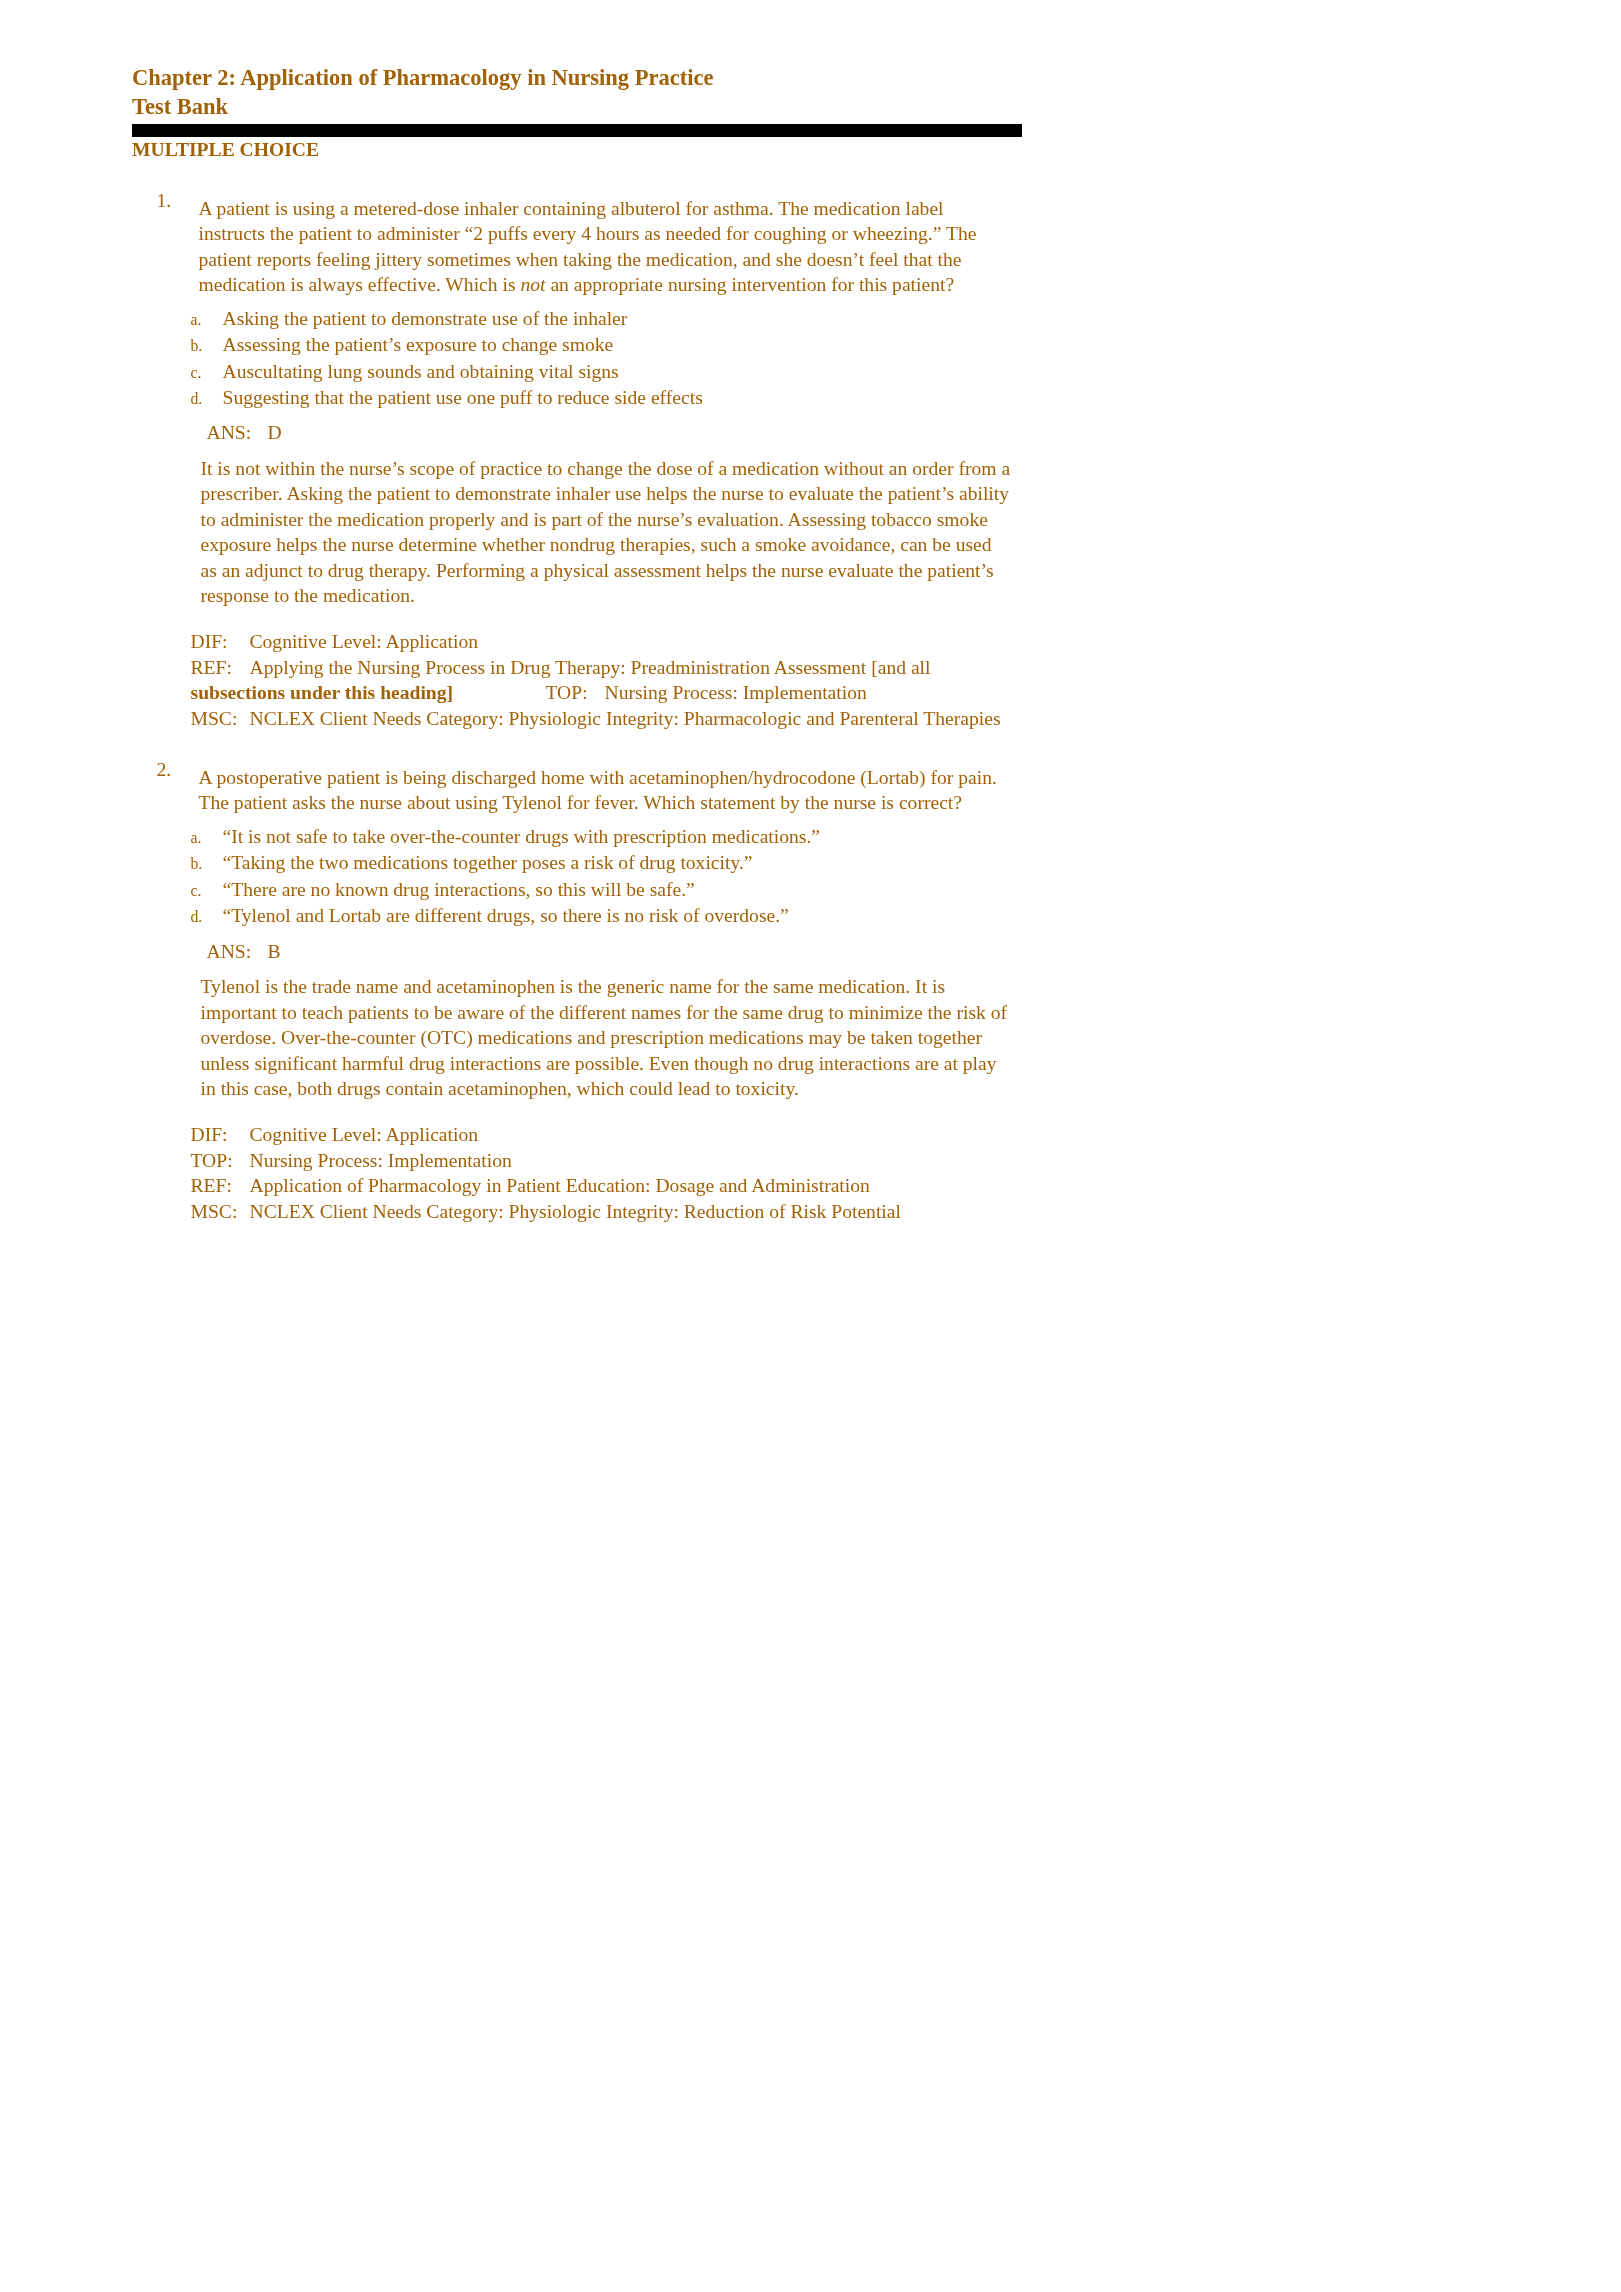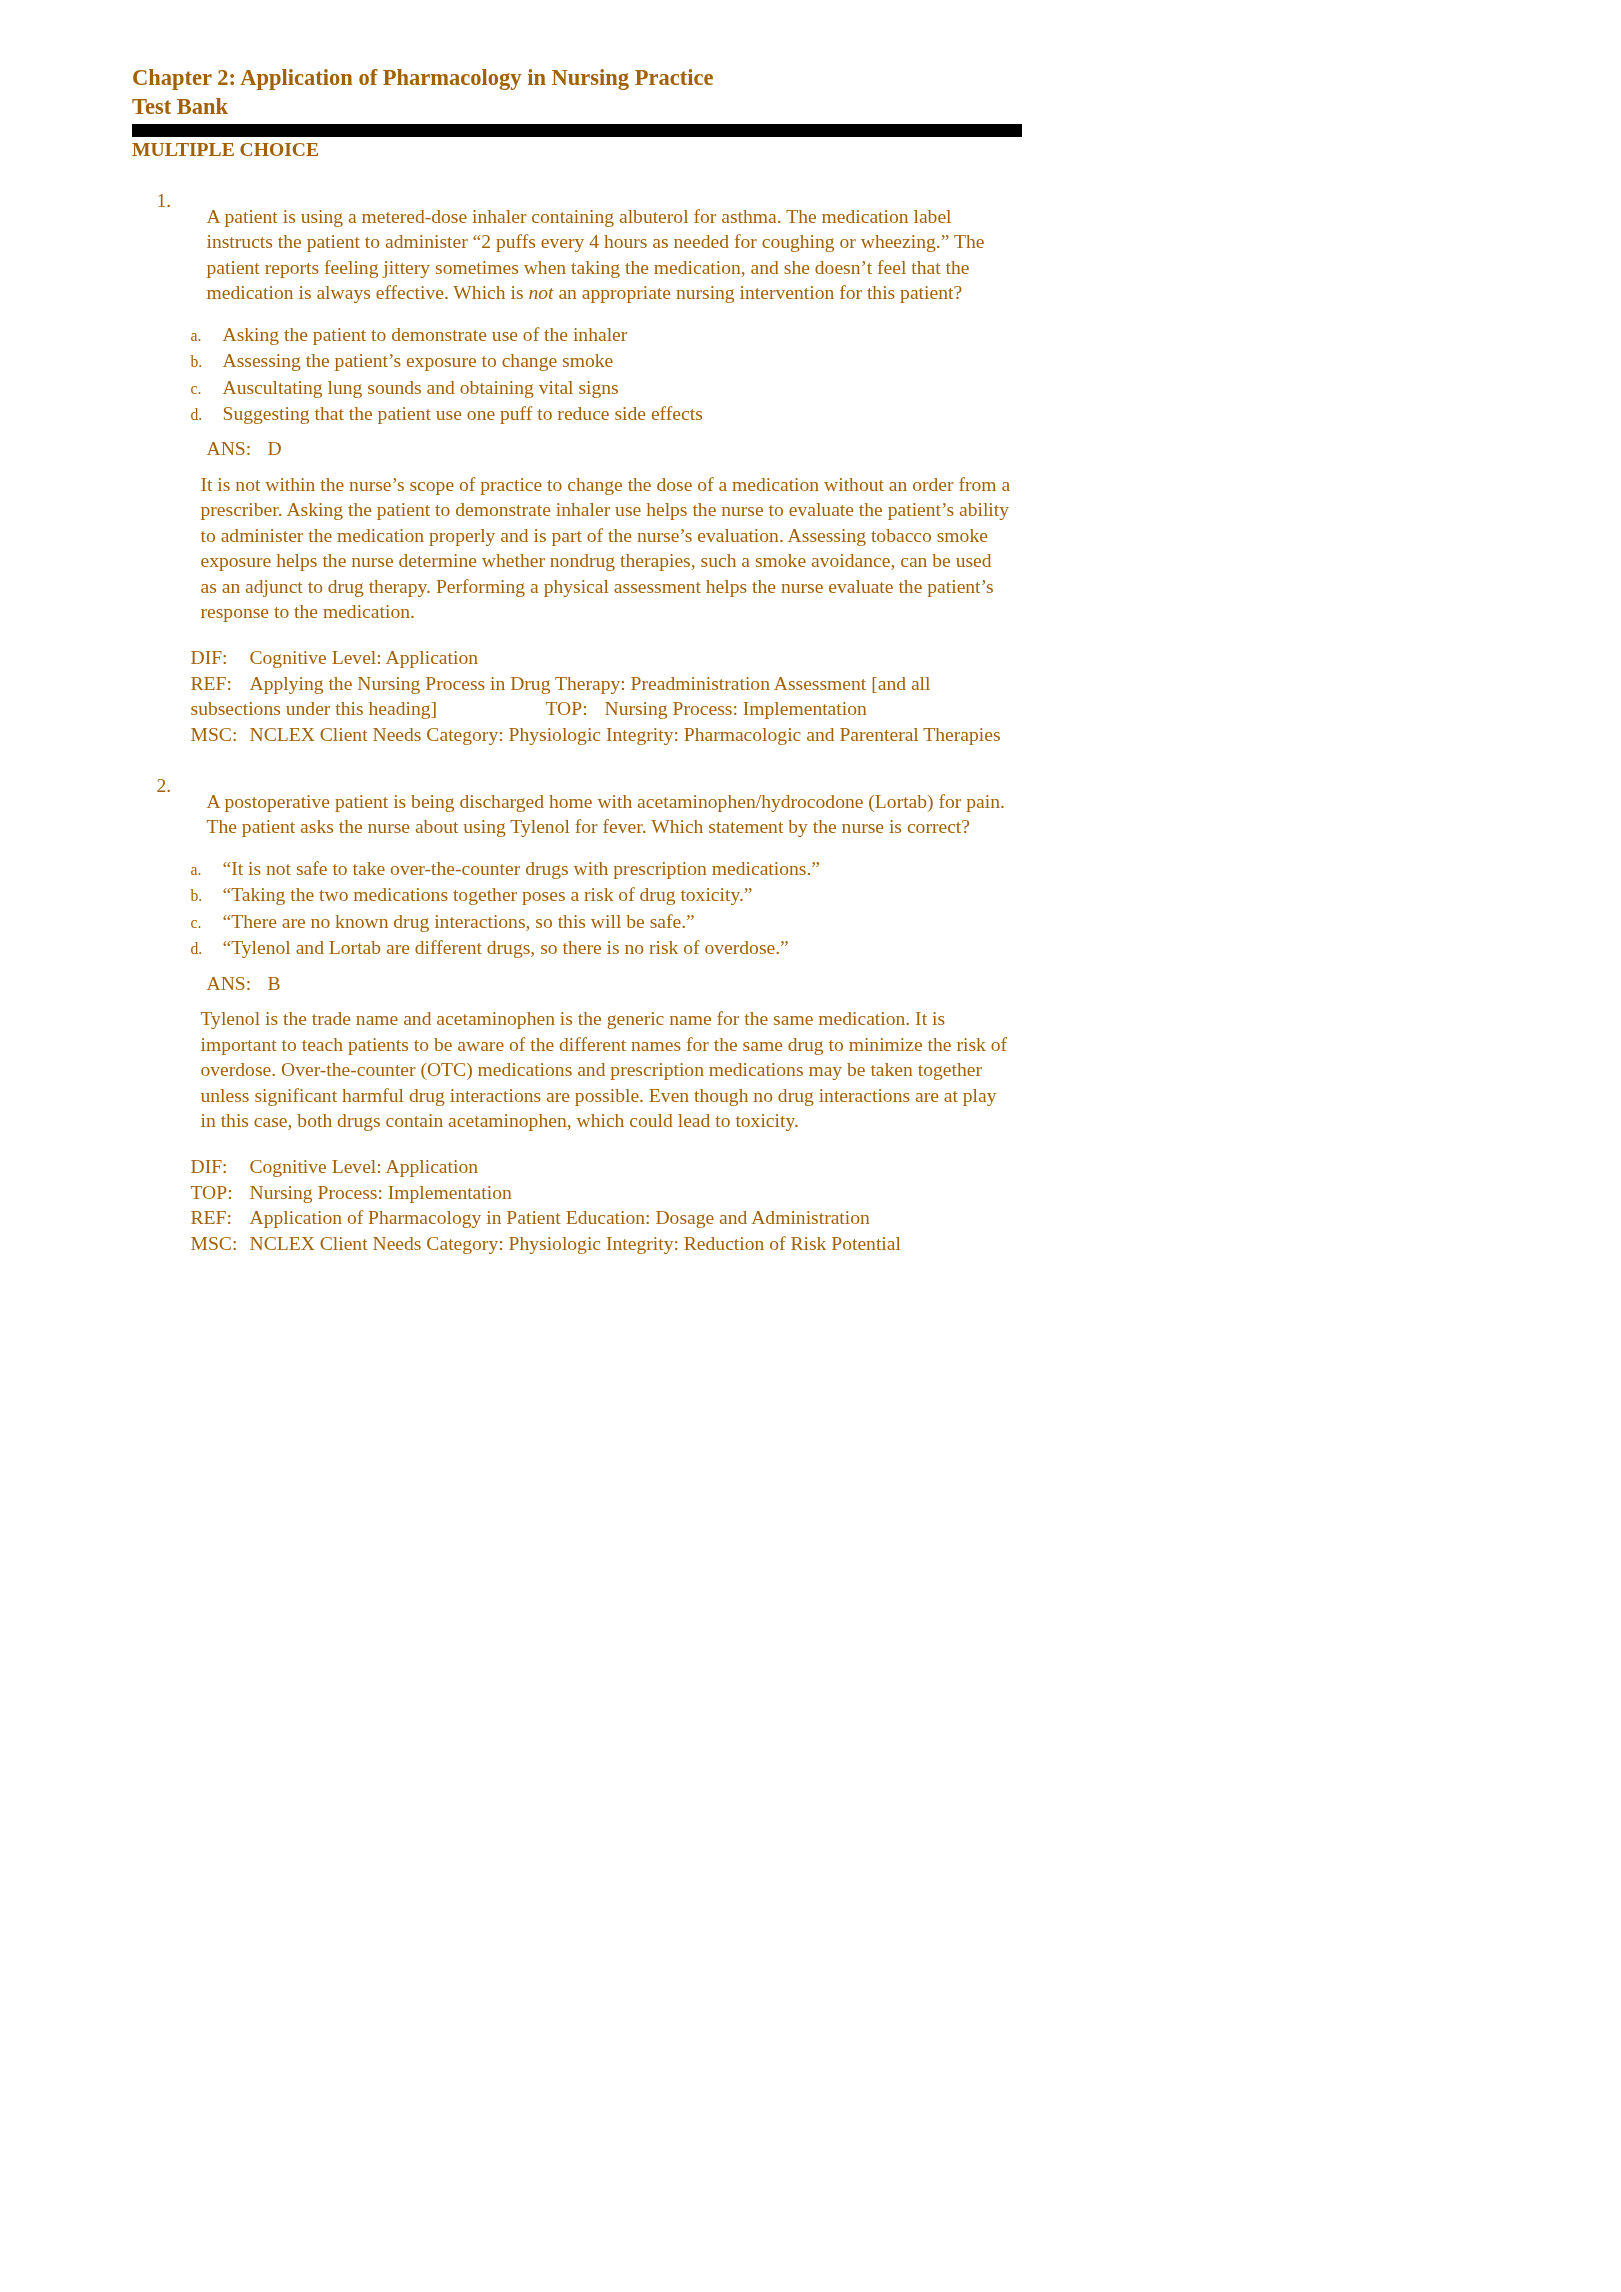--- a/index.html
+++ b/index.html
@@ -47,21 +47,21 @@
   .q-num {
     flex: 0 0 34px;
     padding-left: 24.5px;
     box-sizing: content-box;
   }
   .q-body {
     flex: 1 1 auto;
     min-width: 0;
   }
   .q-stem {
-    margin: 16px;
+    margin: 8px;
   }
   .q-stem .ital {
     font-style: italic;
   }
   .options {
     margin: 0;
   }
   .option {
     display: flex;
     align-items: baseline;
@@ -91,20 +91,21 @@
   .meta-line {
     white-space: nowrap;
   }
   .meta-label {
     display: inline-block;
     width: 59px;
   }
   .ref-wrap {
     display: inline-block;
     width: 355px;
+    font-weight: bold;
   }
 </style>
 </head>
 <body>
 
 <div class="page">
   <div class="content">
 
     <div class="doc-header">
       <div class="doc-title">Chapter 2: Application of Pharmacology in Nursing Practice</div>

